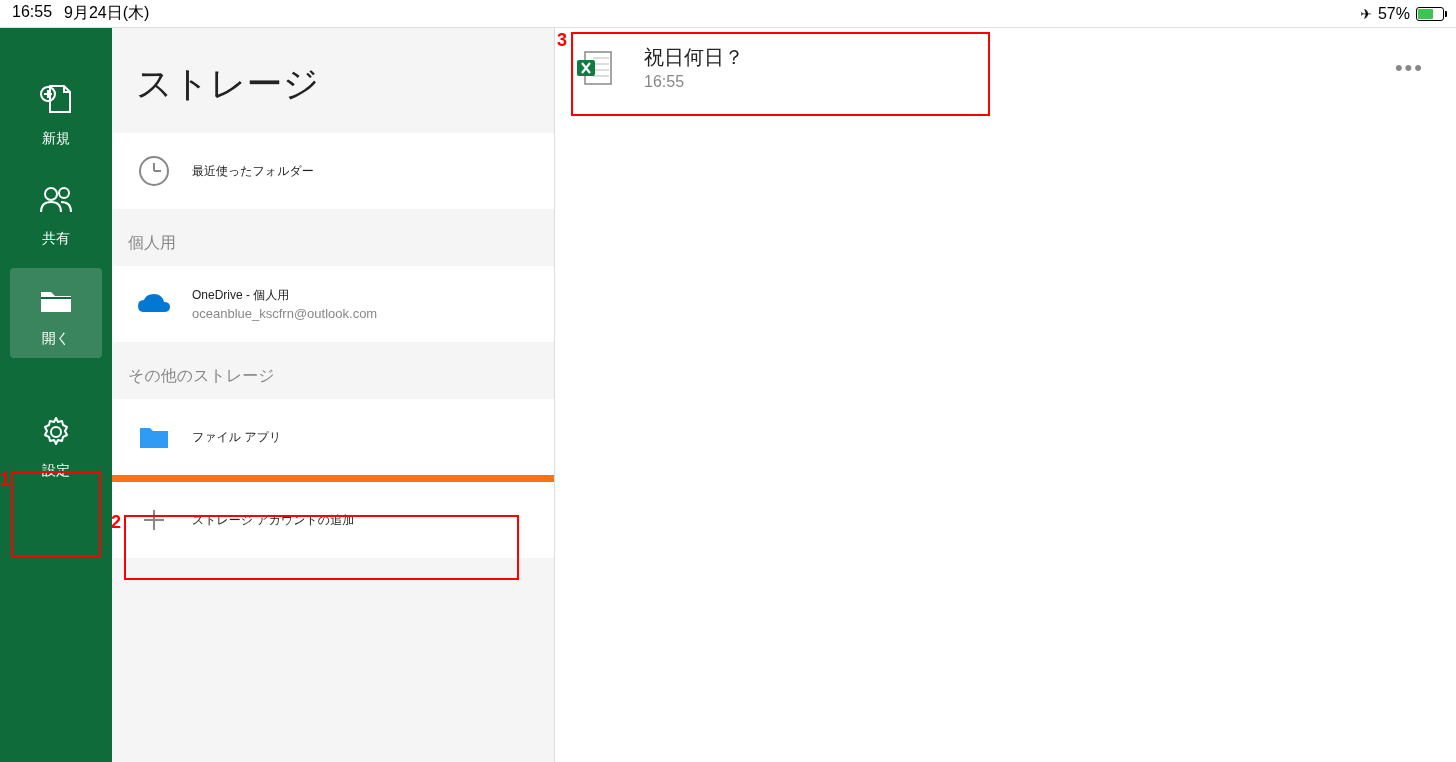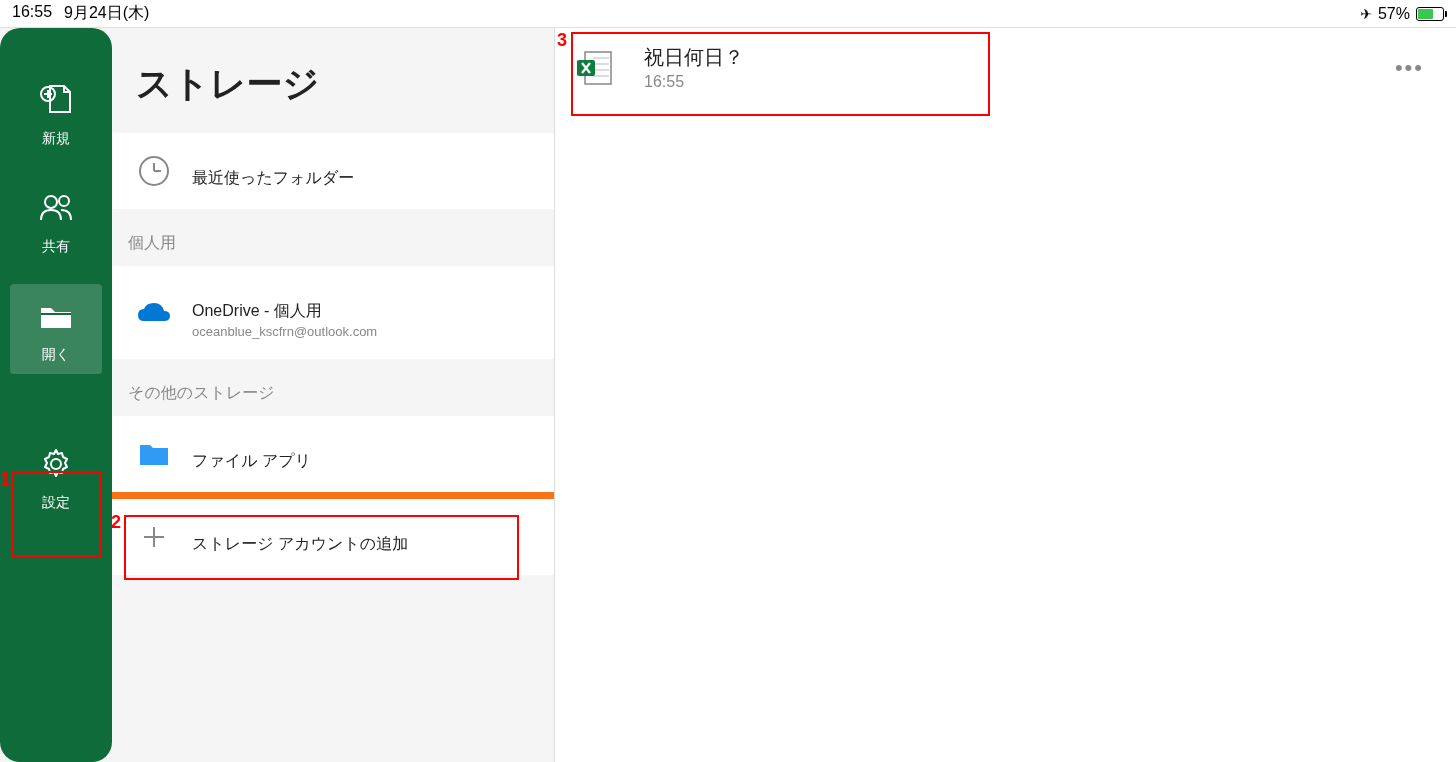--- a/index.html
+++ b/index.html
@@ -57,22 +57,21 @@
     }
     
     
     .sidebar {
       width: 112px;
       background: #0f6b3a;
       display: flex;
       flex-direction: column;
       align-items: center;
       padding-top: 40px;
-      gap: 18px;
-      border-radius: 20px;
+      gap: 10px;
     }
     .sidebar-item {
       width: 92px;
       display: flex;
       flex-direction: column;
       align-items: center;
       gap: 8px;
       color: #fff;
       cursor: pointer;
       padding: 10px 0;
@@ -106,21 +105,21 @@
     
     
     .storage-panel {
       width: 443px;
       background: #f5f5f5;
       border-right: 1px solid #ddd;
       overflow-y: auto;
     }
     .storage-title {
       font-size: 36px;
-      font-weight: 700;
+      font-weight: 400;
       color: #222;
       padding: 32px 24px 24px 24px;
     }
     .storage-row {
       background: #fff;
       display: flex;
       align-items: center;
       padding: 20px 24px;
       gap: 20px;
       cursor: pointer;
@@ -142,23 +141,22 @@
       align-items: center;
       justify-content: center;
       flex-shrink: 0;
     }
     .storage-row .row-text {
       display: flex;
       flex-direction: column;
       gap: 2px;
     }
     .storage-row .row-title {
-      font-size: 16px;
+      font-size: 12px;
       color: #222;
-      margin-top: 15px;
     }
     .storage-row .row-sub {
       font-size: 13px;
       color: #888;
     }
     
     
     .file-panel {
       flex: 1;
       background: #fff;

